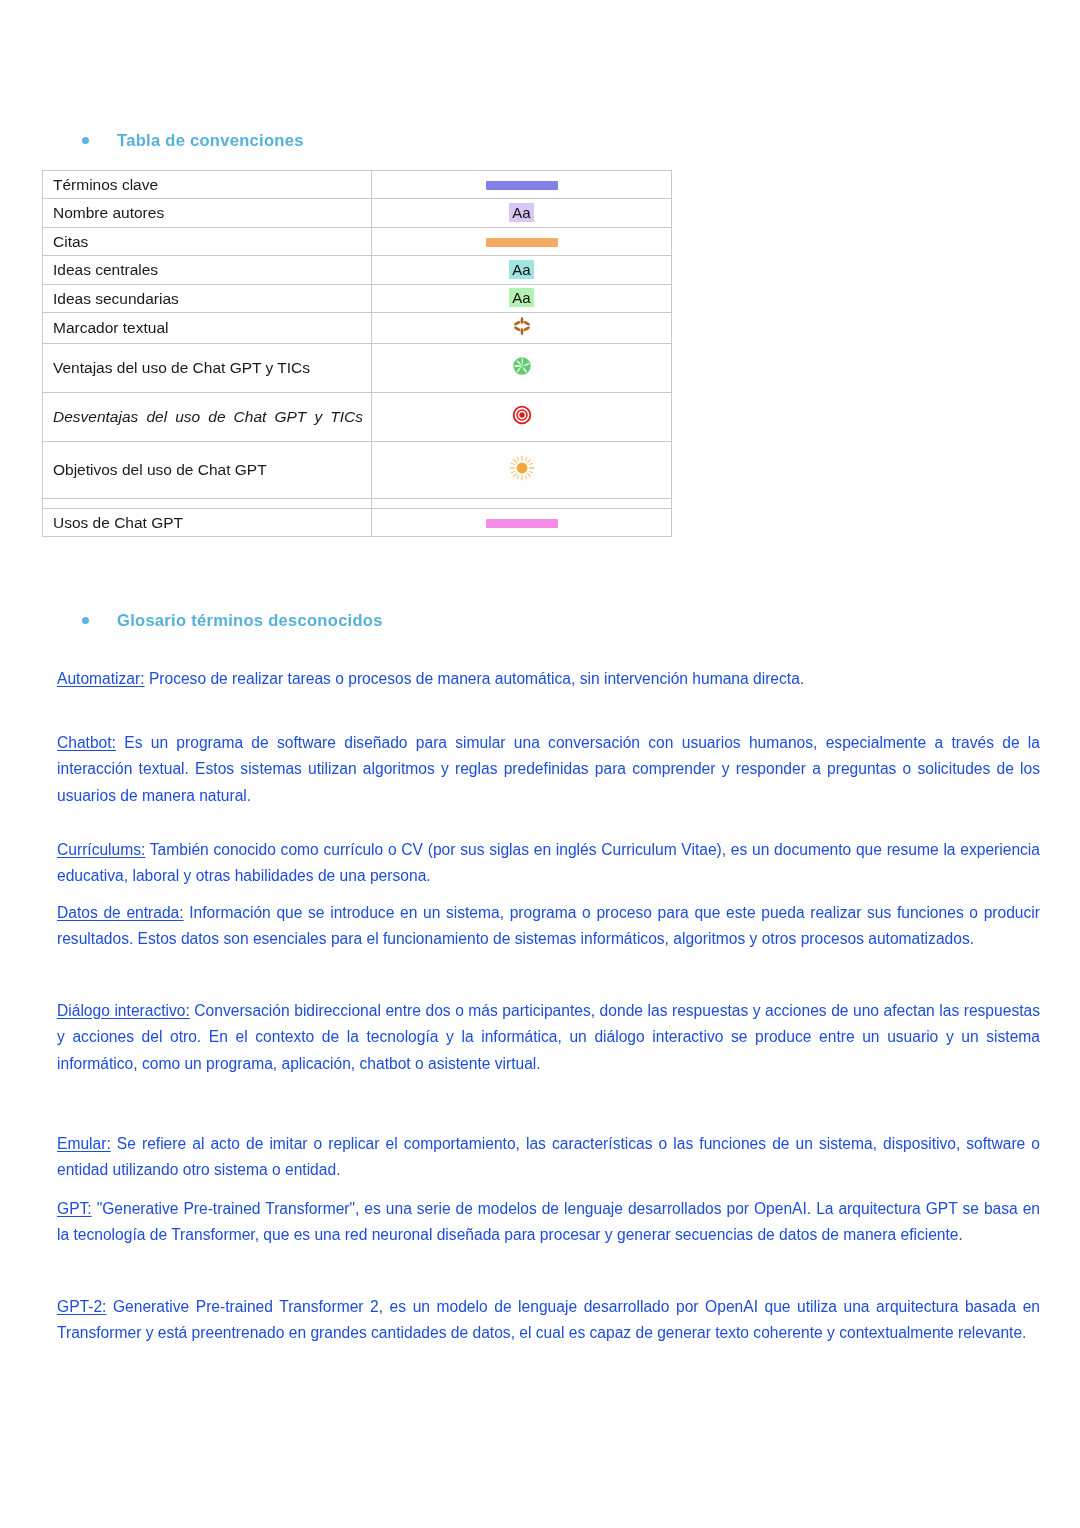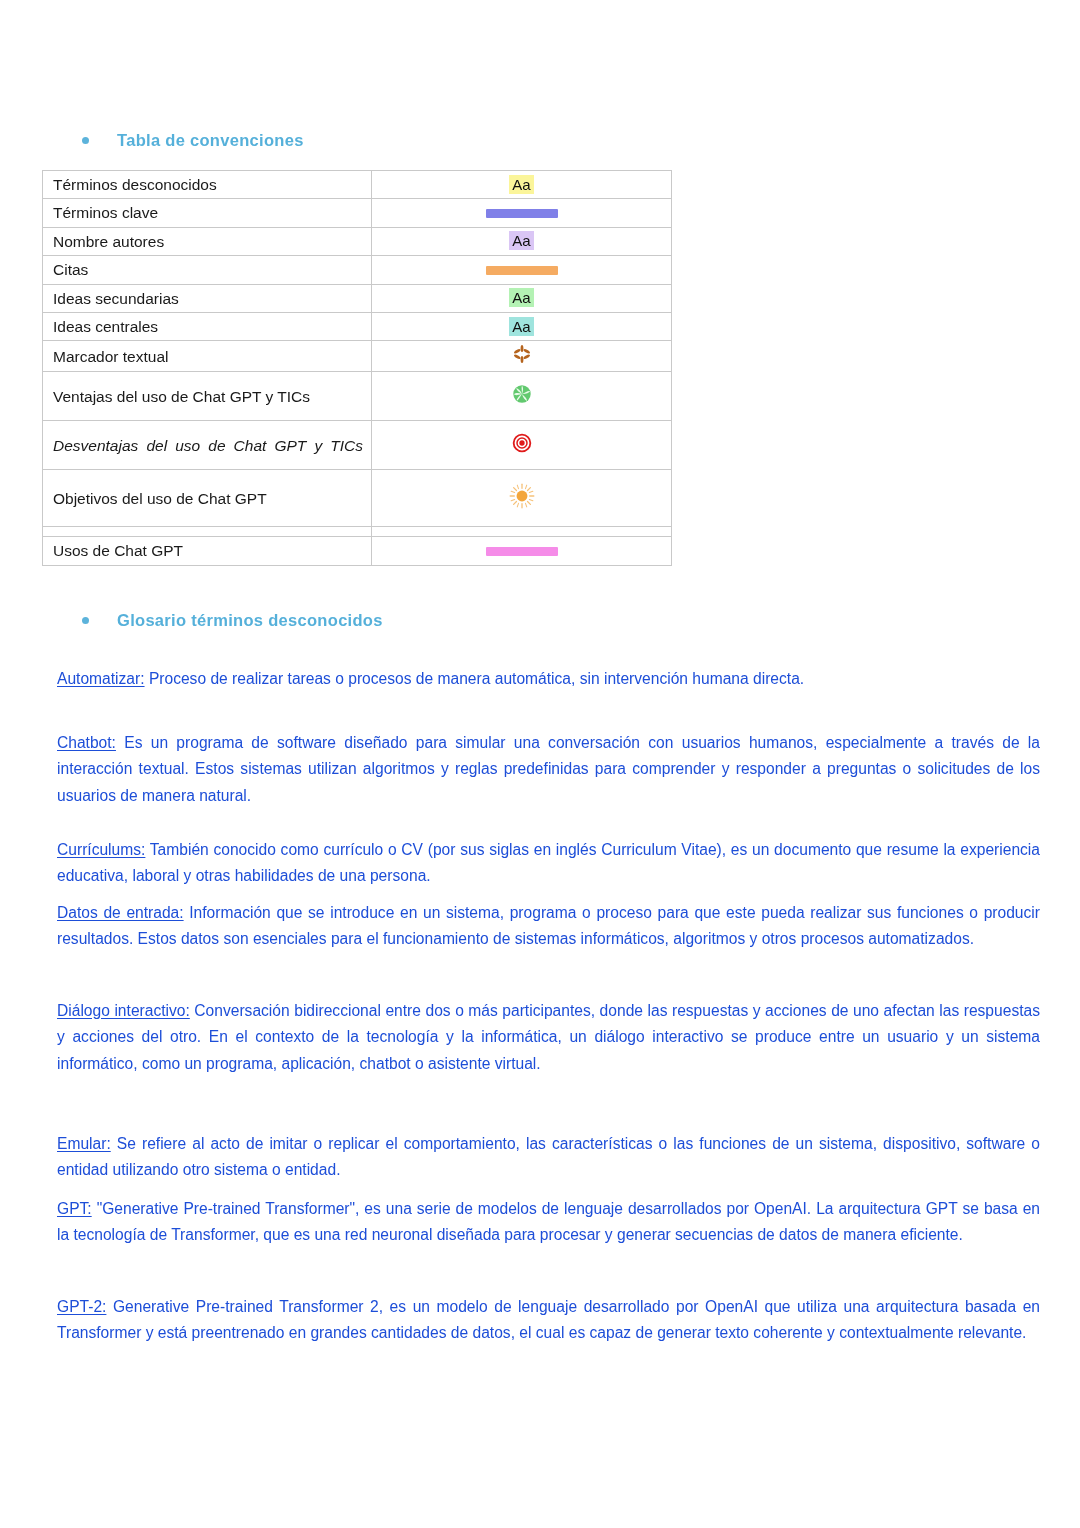--- a/index.html
+++ b/index.html
@@ -128,26 +128,20 @@
 <div class="page">
 
   <div class="heading" id="heading-tabla">
     <span class="bullet"></span>
     <span class="htext">Tabla de convenciones</span>
   </div>
 
   <table class="conv-table">
     <tbody>
 
-      <tr class="h26">
-        <td class="label">Términos desconocidos</td>
-        <td class="marker">
-          <span class="aa hl-yellow">Aa</span>
-        </td>
-      </tr>
 
       <tr class="h26">
         <td class="label">Términos clave</td>
         <td class="marker">
           <span class="bar bar-periwinkle"></span>
         </td>
       </tr>
 
       <tr class="h26">
         <td class="label">Nombre autores</td>
@@ -157,30 +151,30 @@
       </tr>
 
       <tr class="h26">
         <td class="label">Citas</td>
         <td class="marker">
           <span class="bar bar-orange"></span>
         </td>
       </tr>
 
       <tr class="h26">
+        <td class="label">Ideas centrales</td>
+        <td class="marker">
+          <span class="aa hl-teal">Aa</span>
+        </td>
+      </tr>
+
+      <tr class="h26">
         <td class="label">Ideas secundarias</td>
         <td class="marker">
           <span class="aa hl-green">Aa</span>
-        </td>
-      </tr>
-
-      <tr class="h26">
-        <td class="label">Ideas centrales</td>
-        <td class="marker">
-          <span class="aa hl-teal">Aa</span>
         </td>
       </tr>
 
       <tr class="h26">
         <td class="label">Marcador textual</td>
         <td class="marker">
           <span class="icon-svg">
             <svg width="20" height="20" viewBox="0 0 24 24">
               <g fill="#b5641e">
                 <ellipse cx="12" cy="5.4" rx="1.7" ry="4.3"></ellipse>

